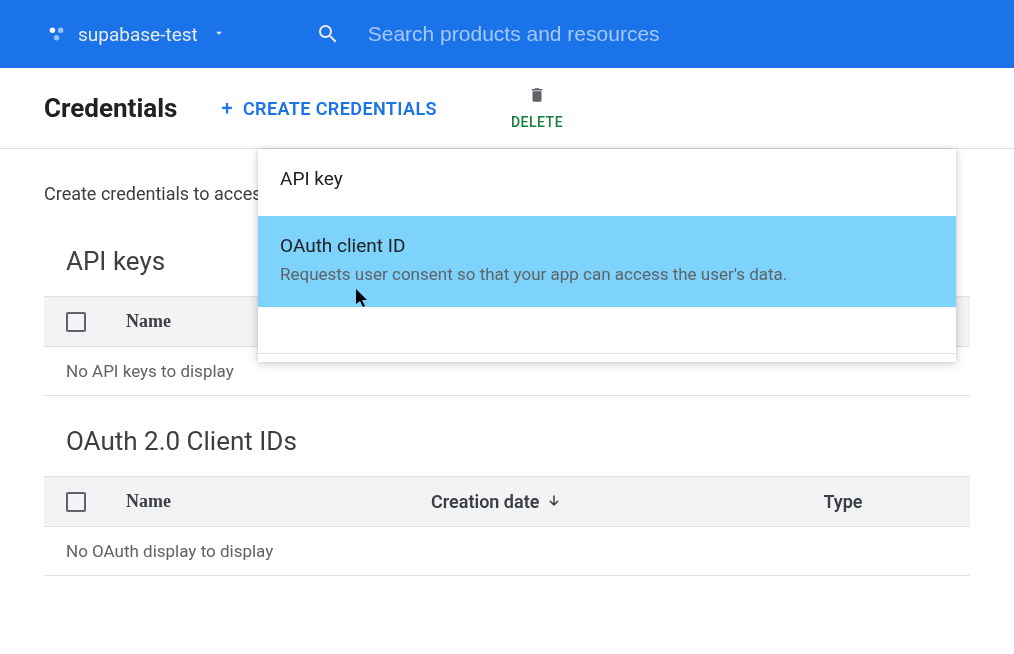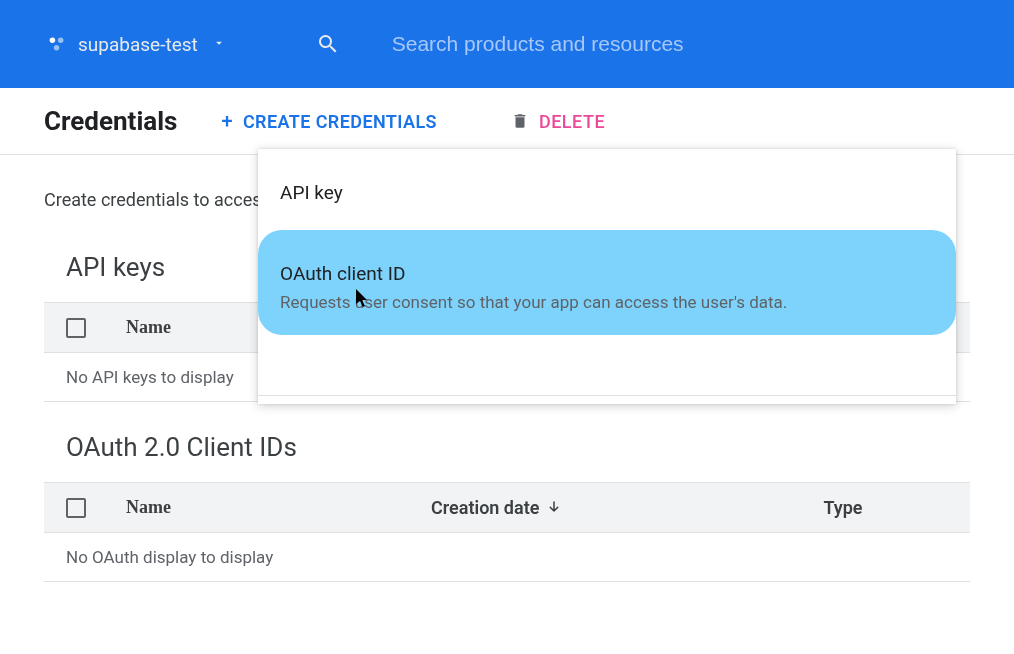--- a/index.html
+++ b/index.html
@@ -1,49 +1,49 @@
 <!DOCTYPE html>
 <html><head>
   <meta charset="utf-8">
   <style>
     * { box-sizing: border-box; margin: 0; padding: 0; }
     body { font-family: 'Google Sans', Roboto, Arial, sans-serif; background: #fff; width: 1014px; height: 654px; overflow: hidden; position: relative; }
     
-    .topbar { background: #1a73e8; height: 88px; display: flex; align-items: center; padding: 0 16px; color: #fff; }
+    .topbar { background: #1a73e8; height: 68px; display: flex; align-items: center; padding: 0 16px; color: #fff; }
     .project-picker { display: flex; align-items: center; gap: 10px; cursor: pointer; padding: 0 20px 0 30px; }
     .project-icon { display: inline-flex; }
     .project-name { font-size: 19px; color: #e8eaed; }
     .dropdown-caret { color: #e8eaed; margin-left: 4px; }
-    .search-area { margin-left: 70px; display: flex; align-items: flex-start; flex: 1; gap: 24px; }
+    .search-area { margin-left: 70px; display: flex; align-items: flex-start; flex: 1; }
     .search-icon-wrap { display: inline-flex; color: #e8eaed; }
     .search-input { border: none; background: transparent; outline: none; font-size: 21px; color: #fff; margin-left: 28px; flex: 1; }
     .search-input::placeholder { color: #a8c7fa; }
     
     .action-row { display: flex; align-items: center; padding: 18px 0 18px 44px; border-bottom: 1px solid #e0e0e0; gap: 44px; }
     .page-title { font-size: 26px; color: #202124; font-weight: 700; }
     .create-btn { display: flex; align-items: center; gap: 10px; color: #1a73e8; font-size: 18px; font-weight: 600; letter-spacing: 0.4px; cursor: pointer; }
     .plus-icon { color: #1a73e8; font-size: 20px; font-weight: 500; }
-    .delete-btn { display: flex; align-items: center; gap: 10px; color: #ec4899; font-size: 18px; font-weight: 500; letter-spacing: 0.5px; cursor: pointer; margin-left: 30px; }
+    .delete-btn { display: flex; align-items: center; gap: 10px; color: #15803d; font-size: 14px; font-weight: 500; letter-spacing: 0.5px; cursor: pointer; margin-left: 30px; flex-direction: column; }
     .trash-icon { color: #5f6368; display: inline-flex; }
     
     .content { padding: 0 44px; }
     .helper-text { padding: 34px 0 12px; color: #3c4043; font-size: 18px; }
     
     .section-title { font-size: 26px; color: #3c4043; font-weight: 400; padding: 30px 0 20px 22px; }
     
     .table-head { display: flex; align-items: center; background: #f1f3f4; padding: 14px 22px; border-top: 1px solid #e0e0e0; border-bottom: 1px solid #e0e0e0; }
     .checkbox { width: 20px; height: 20px; border: 2px solid #5f6368; border-radius: 2px; cursor: pointer; }
     .col-name { font-size: 18px; font-weight: 600; color: #3c4043; margin-left: 40px; font-family: Liberation Serif, serif; }
     .col-creation { font-size: 18px; font-weight: 600; color: #3c4043; margin-left: 260px; display: flex; align-items: center; gap: 6px; }
     .col-type { font-size: 18px; font-weight: 600; color: #3c4043; margin-left: 260px; }
     .sort-arrow-down { display: inline-flex; }
     .empty-row { padding: 14px 22px; color: #5f6368; font-size: 17px; border-bottom: 1px solid #e0e0e0; }
     
     .dropdown-menu { position: absolute; top: 149px; left: 258px; width: 698px; background: #fff; box-shadow: 0 2px 10px rgba(0,0,0,0.18), 0 0px 3px rgba(0,0,0,0.12); z-index: 10; }
-    .menu-item { padding: 32px 22px 20px; cursor: pointer; border-radius: 24px; }
+    .menu-item { padding: 18px 22px 20px; cursor: pointer; }
     .menu-item.hovered { background: #7dd3fc; }
     .menu-item-title { font-size: 19px; color: #202124; margin-bottom: 6px; }
     .menu-item-desc { font-size: 17px; color: #5f6368; line-height: 1.4; }
     .menu-divider { border: none; border-top: 1px solid #e0e0e0; margin: 8px 0; }
     
     .cursor-pointer { position: absolute; top: 289px; left: 356px; z-index: 20; pointer-events: none; }
   </style>
 </head>
 <body>
 

